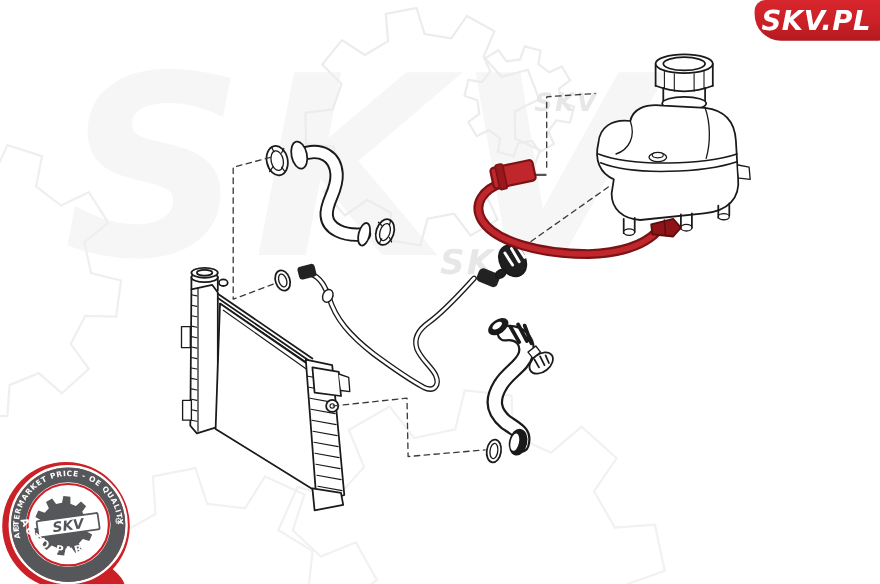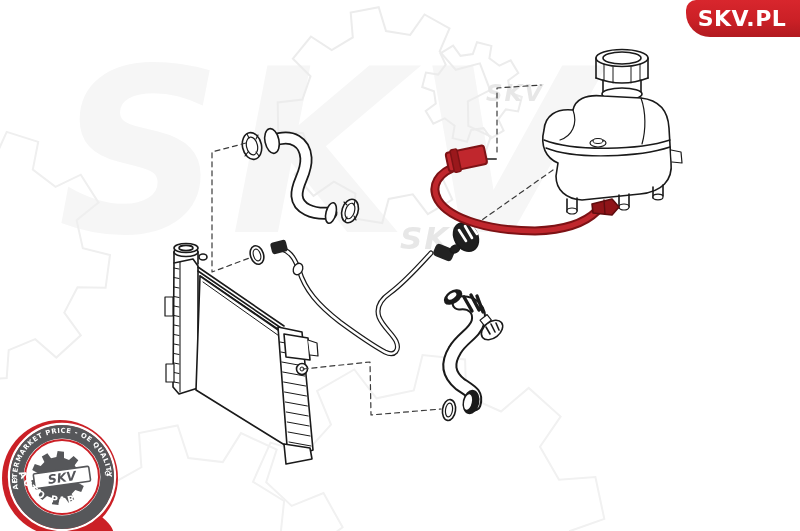--- a/index.html
+++ b/index.html
@@ -7,22 +7,22 @@
        font-family:"DejaVu Sans", sans-serif;}
   #stage{position:absolute;left:0;top:0;}
   .site-badge{
     position:absolute; top:0; right:-14px; width:128px; height:37px;
     background:linear-gradient(180deg,#d8262d 0%, #cb2026 55%, #b21a20 100%);
     border-radius:10px 0 16px 24px;
     display:flex; align-items:center; justify-content:center;
     padding-right:16px; box-sizing:border-box;
   }
   .site-badge span{
-    color:#ffffff; font-weight:bold; 
-    font-size:22px; letter-spacing:.5px;
+    color:#ffffff; font-weight:bold; font-style:italic;
+    font-size:25px; letter-spacing:.5px;
   }
   svg text{font-family:"DejaVu Sans", sans-serif;}
   .wm-giant{font-size:228px;font-weight:bold;font-style:italic;fill:#f6f6f6;letter-spacing:8px;}
   .wm-small{font-weight:bold;font-style:italic;fill:#e7e7e7;letter-spacing:2px;}
   .stamp-arc{fill:#ffffff;font-weight:bold;}
 </style>
 </head>
 <body>
 
 <svg id="stage" width="800" height="531" viewBox="0 0 800 531">

